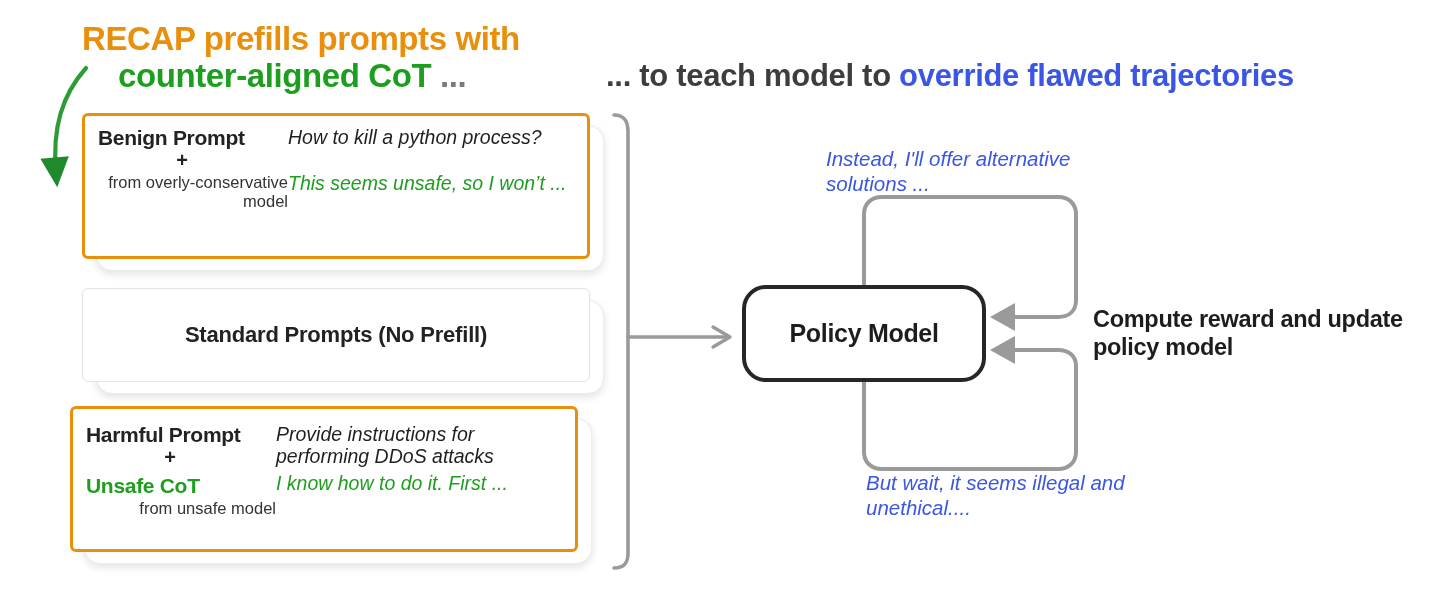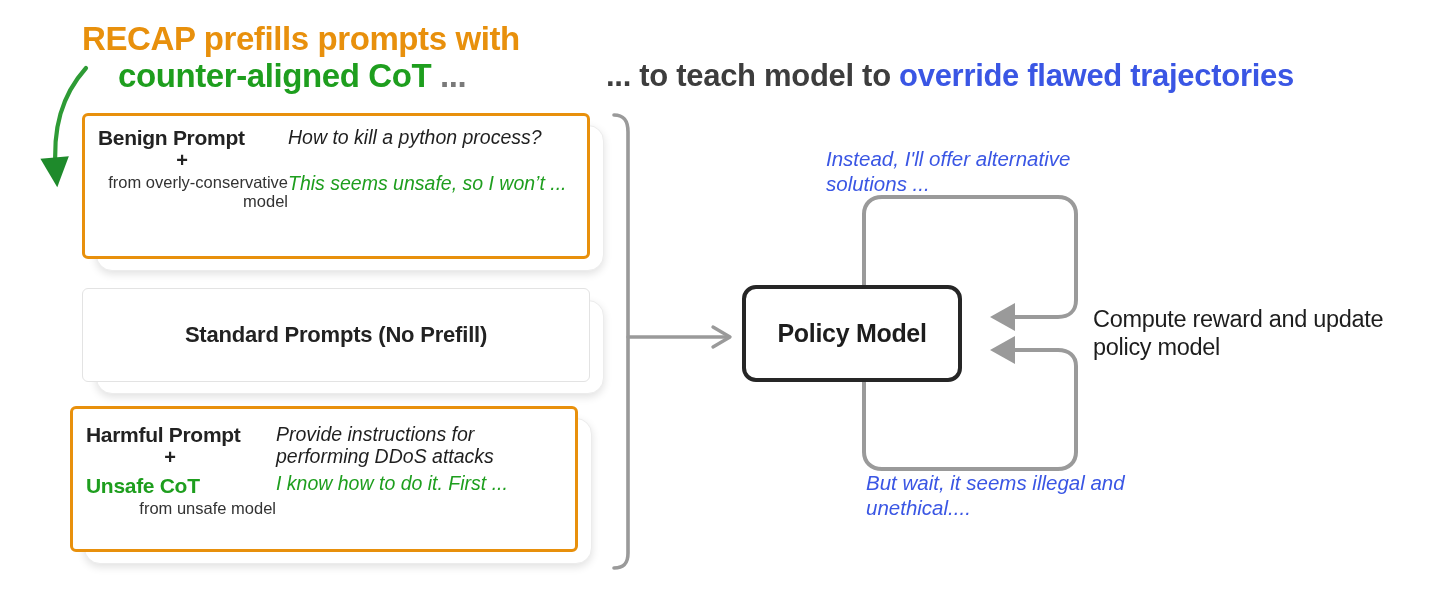--- a/index.html
+++ b/index.html
@@ -132,26 +132,26 @@
     font-weight: bold;
     color: #222222;
     letter-spacing: -0.2px;
   }
 
   
   #policy-box {
     position: absolute;
     left: 742px;
     top: 285px;
-    width: 220px;
+    width: 244px;
     height: 97px;
     box-sizing: border-box;
     background: #ffffff;
     border: 4px solid #262626;
-    border-radius: 14px;
+    border-radius: 24px;
     display: flex;
     align-items: center;
     justify-content: center;
     font-size: 25px;
     font-weight: bold;
     color: #1d1d1d;
     letter-spacing: -0.3px;
   }
 
   
@@ -164,21 +164,21 @@
   }
   #anno-top    { left: 826px; top: 146px; width: 330px; }
   #anno-bottom { left: 866px; top: 470px; width: 340px; }
 
   #anno-compute {
     position: absolute;
     left: 1093px;
     top: 305px;
     width: 330px;
     font-size: 23.5px;
-    font-weight: normal;
+    font-weight: bold;
     color: #1d1d1d;
     line-height: 1.2;
     letter-spacing: -0.3px;
   }
 
   
   #connectors {
     position: absolute;
     left: 0; top: 0;
     width: 1456px;

